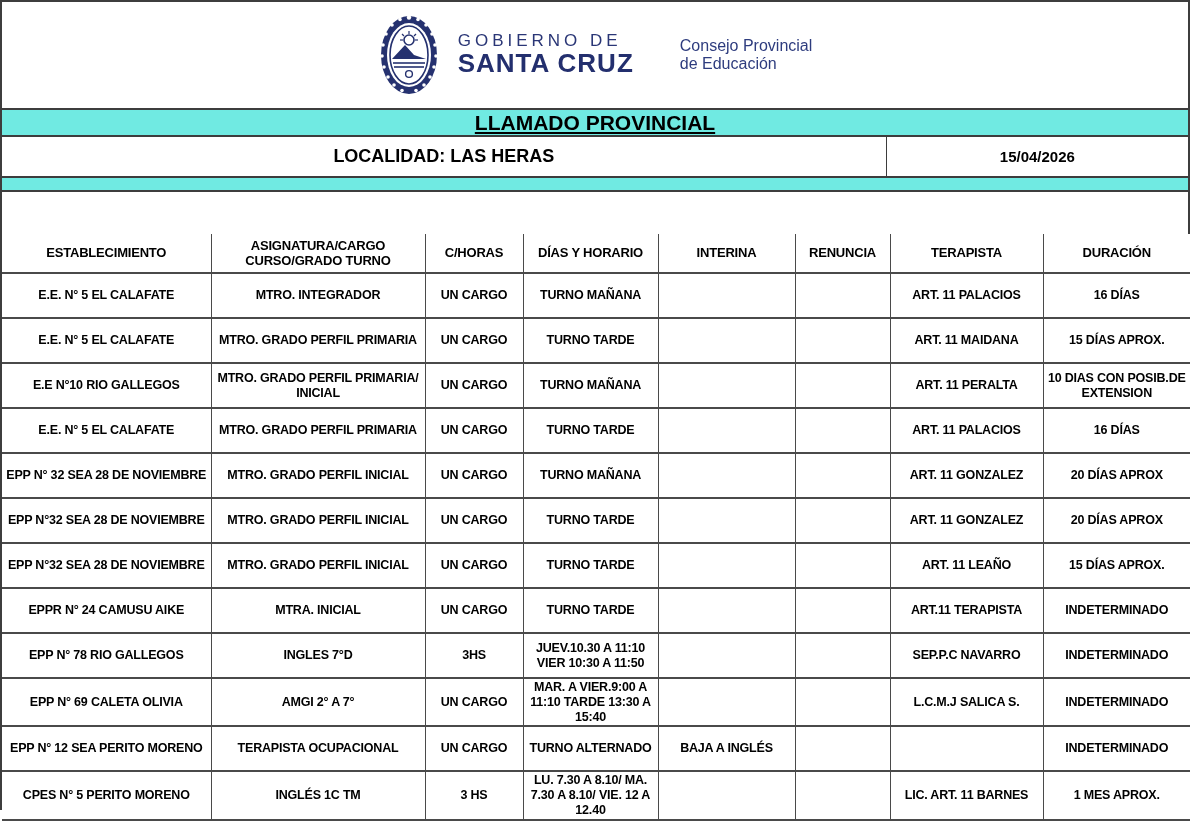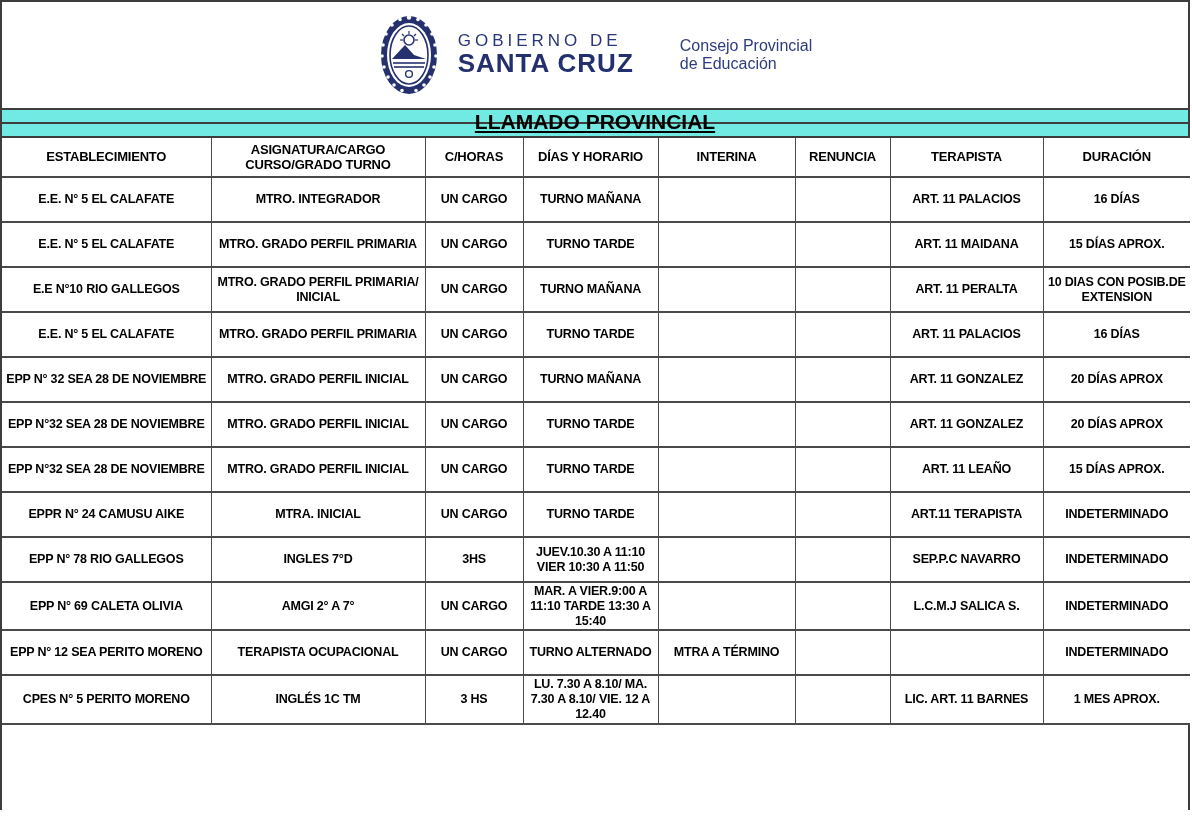--- a/index.html
+++ b/index.html
@@ -34,25 +34,25 @@
     color: #232f6e;
     text-align: center;
   }
   .council-block {
     margin-left: 28px;
     display: flex; flex-direction: column; line-height: 1.15;
     font-size: 16px; color: #2e3c7e; font-weight: 500;
   }
   
   .title-band {
-    height: 16px;
+    height: 29px;
     background: var(--cyan);
     border-top: 2px solid #3d3d3d;
     border-bottom: 2px solid #3d3d3d;
-    display: flex; justify-content: center;
+    display: flex; align-items: center; justify-content: center;
   }
   .title-band span {
     font-size: 21px; font-weight: bold; text-decoration: underline;
     letter-spacing: 0px; color: #000;
   }
   
   .locality-band {
     height: 41px; display: flex; background: #fff;
     border-bottom: 2px solid #3d3d3d;
   }
@@ -70,20 +70,21 @@
   
   .cyan-strip {
     height: 14px; background: var(--cyan);
     border-bottom: 2px solid #3d3d3d;
   }
   
   table.main {
     width: 100%;
     border-collapse: collapse;
     table-layout: fixed;
+    margin-top: 42px;
   }
   table.main th, table.main td {
     border-left: 1px solid #4a4a4a;
     border-right: 1px solid #4a4a4a;
     border-top: 2px solid #4a4a4a;
     border-bottom: 2px solid #4a4a4a;
     text-align: center; vertical-align: middle;
     font-weight: bold;
     font-size: 12.5px;
     letter-spacing: -0.2px;
@@ -159,20 +160,24 @@
     <div class="council-block">
       <span>Consejo Provincial</span>
       <span>de Educación</span>
     </div>
   </div>
 
   <div class="title-band">
     <span>LLAMADO PROVINCIAL</span>
   </div>
 
+  <div class="locality-band">
+    <div class="locality-cell">LOCALIDAD: LAS HERAS</div>
+    <div class="date-cell">15/04/2026</div>
+  </div>
 
   <div class="cyan-strip"></div>
 
   <table class="main">
     <colgroup>
       <col style="width:209px">
         <col style="width:214px">
         <col style="width:98px">
         <col style="width:135px">
       <col style="width:137px">
@@ -291,21 +296,21 @@
           <td></td>
           <td></td>
           <td>L.C.M.J SALICA S.</td>
           <td>INDETERMINADO</td>
         </tr>
         <tr>
           <td>EPP N° 12 SEA PERITO MORENO</td>
           <td>TERAPISTA OCUPACIONAL</td>
           <td>UN CARGO</td>
           <td>TURNO ALTERNADO</td>
-          <td>MTRA A TÉRMINO</td>
+          <td>BAJA A INGLÉS</td>
           <td></td>
           <td></td>
           <td>INDETERMINADO</td>
         </tr>
         <tr>
           <td>CPES N° 5 PERITO MORENO</td>
           <td>INGLÉS 1C TM</td>
           <td>3 HS</td>
           <td>LU. 7.30 A 8.10/ MA. 7.30 A 8.10/ VIE. 12 A 12.40</td>
           <td></td>

